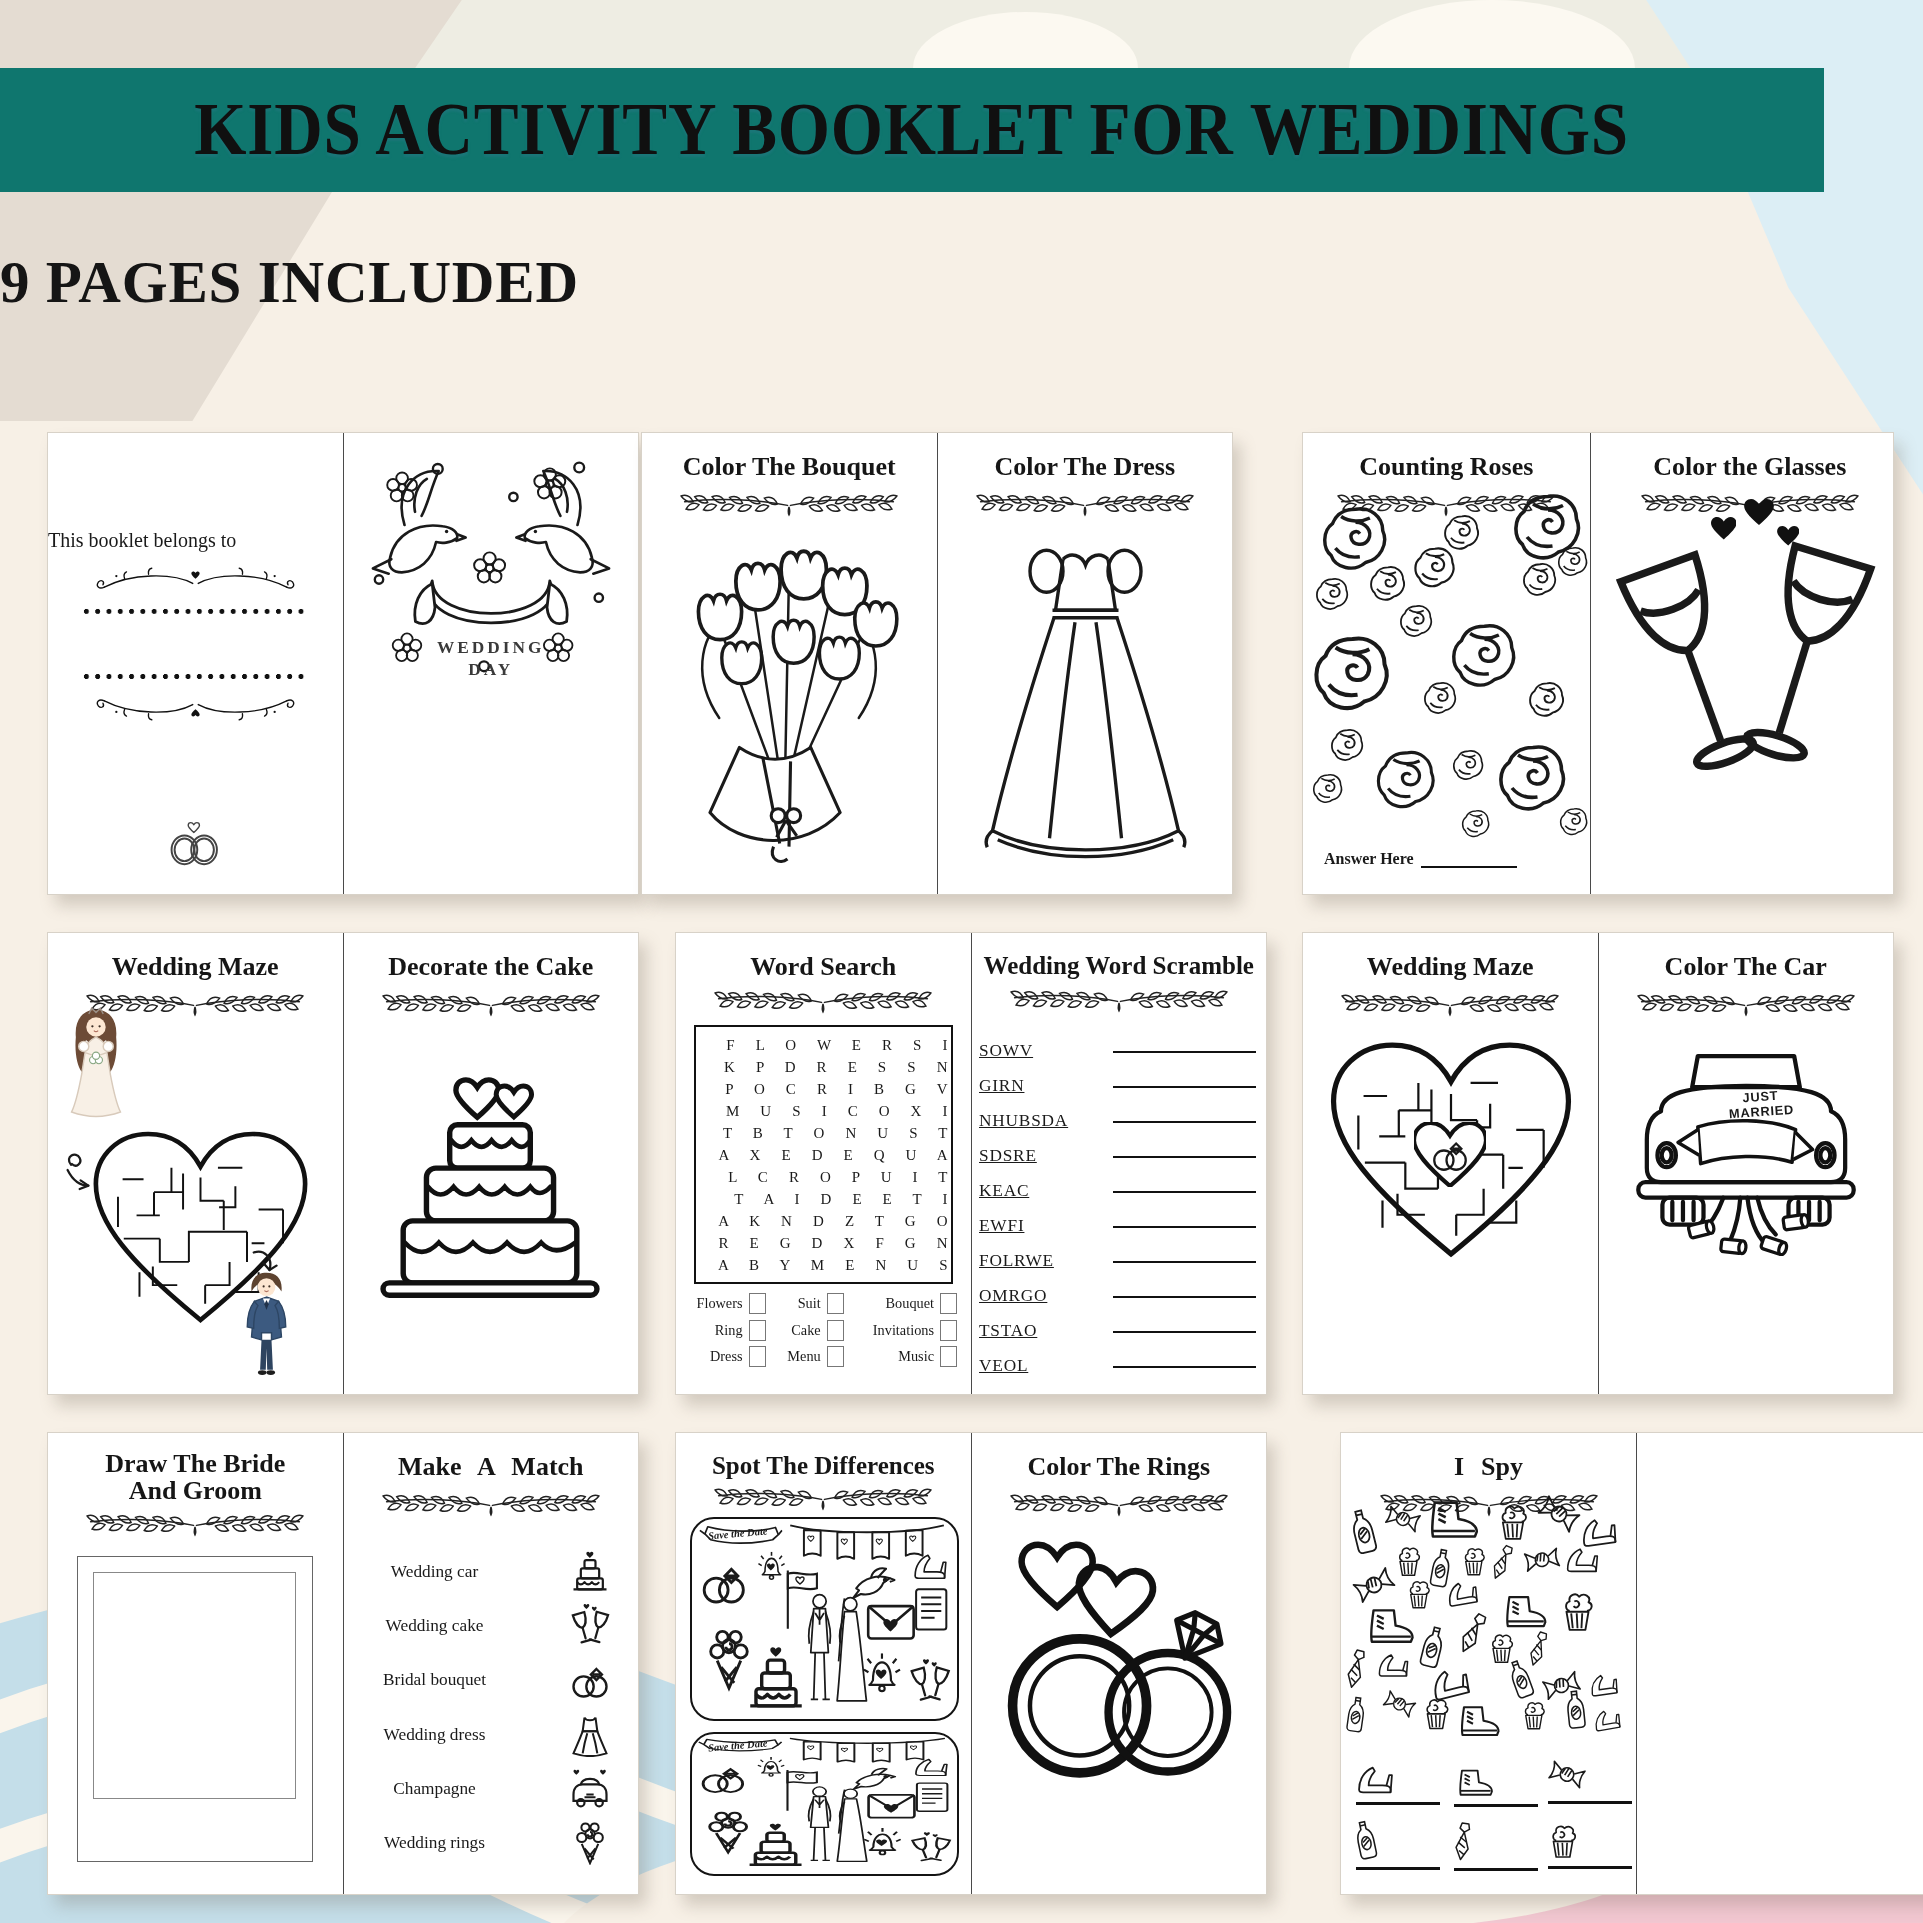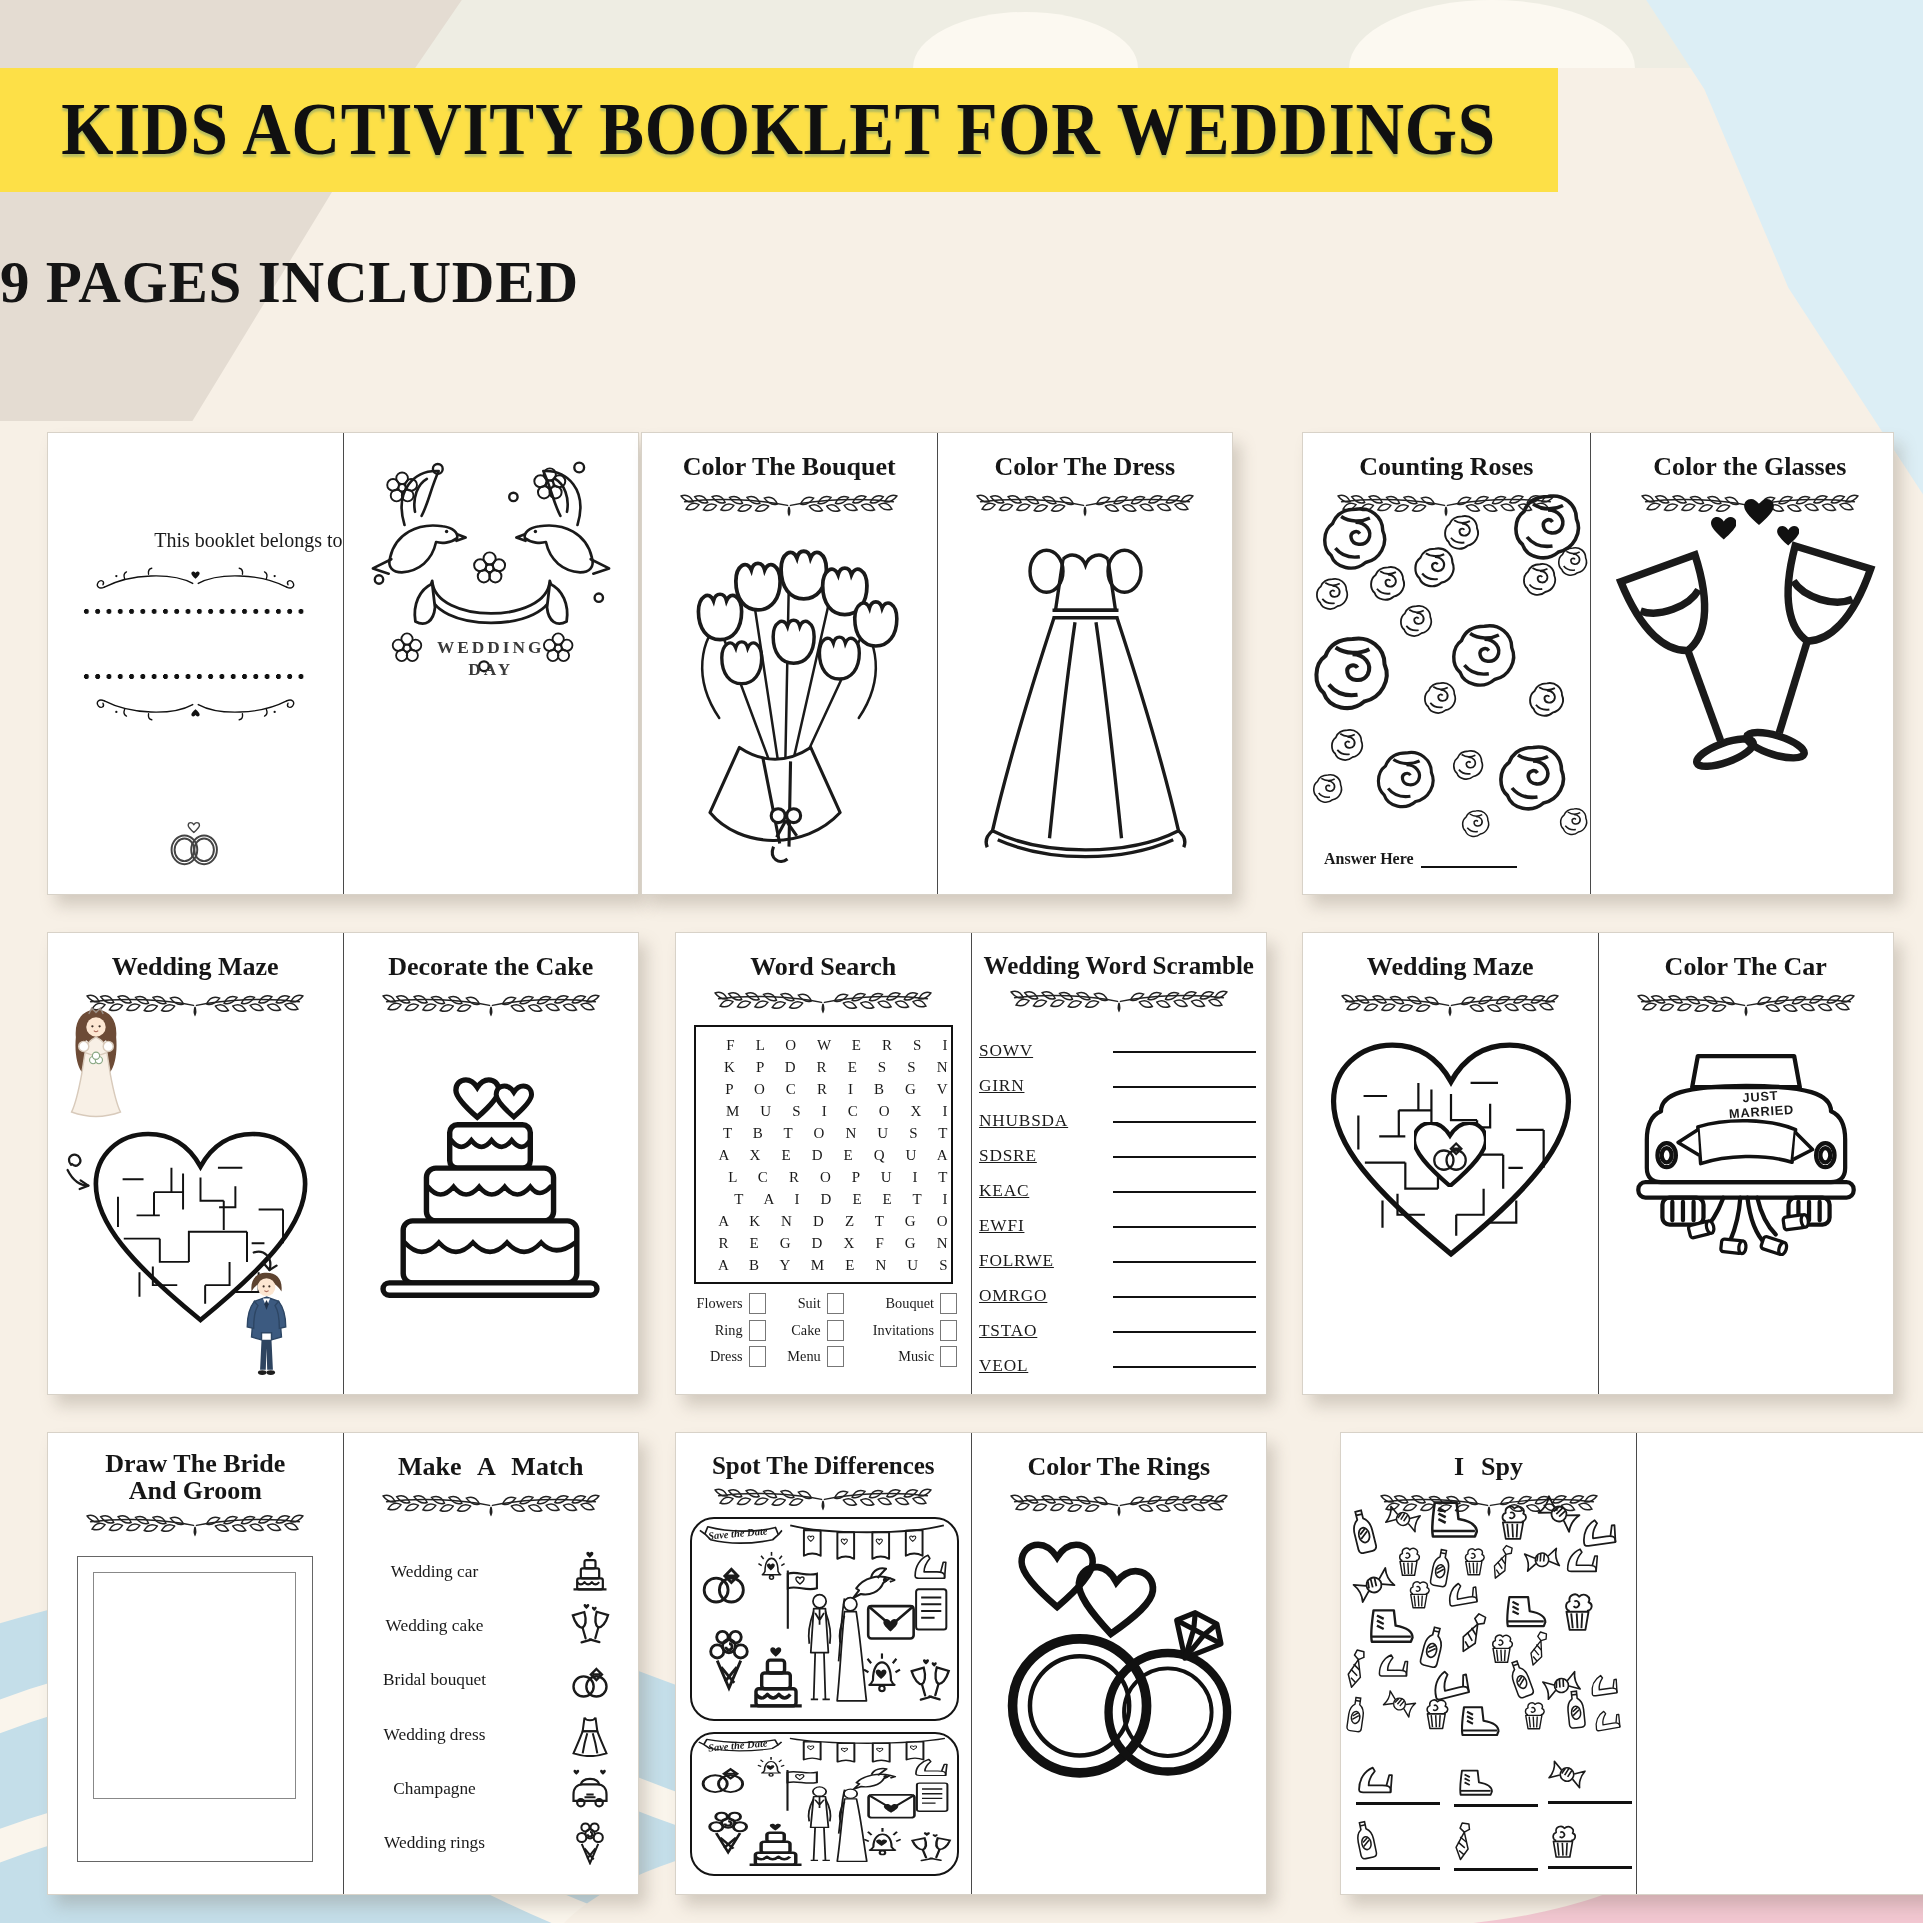--- a/index.html
+++ b/index.html
@@ -12,42 +12,42 @@
   .abs{position:absolute;}
   
   .bg-top-strip{left:0;top:0;width:1924px;height:68px;background:#eeede3;}
   .peak{background:#fcf9f1;border-radius:50% 50% 0 0/100% 100% 0 0;}
   .peak1{left:913px;top:12px;width:225px;height:56px;}
   .peak2{left:1349px;top:0;width:286px;height:68px;}
   .bg-beige{left:0;top:0;width:481px;height:421px;background:#e4dcd2;
     clip-path:polygon(0 0,96% 0,72% 40%,40% 100%,0 100%);}
   .bg-pblue{right:0;top:0;width:323px;height:496px;background:#dceef5;
     clip-path:polygon(14% 0,100% 0,100% 100%,58% 58%,32% 18%);}
-  .banner{left:0;top:68px;width:1558px;height:124px;background:#fde047;
+  .banner{left:0;top:68px;width:1824px;height:124px;background:#0f766e;
     display:flex;align-items:center;justify-content:center;}
   .banner-title{
     font-size:73px;font-weight:700;letter-spacing:0.8px;color:#101010;
     transform:scaleX(.92);white-space:nowrap;
     text-shadow:0 3px 2.3px rgba(50,120,140,.35);}
   .subtitle{left:0;top:248px;width:1924px;text-align:left;font-size:59px;
     font-weight:700;color:#151515;letter-spacing:0.8px;}
   .bottom-waves{left:0;top:1533px;width:1924px;height:391px;}
   
   .card{position:absolute;width:590px;height:461px;background:#fff;
     border:0.8px solid #d8d2c8;box-shadow:7.5px 10.5px 15px rgba(115,105,90,.28);
     display:flex;}
   .half{width:50%;height:100%;position:relative;overflow:hidden;}
   .half.hl{border-right:1.5px solid #4a4a4a;}
   .h1{margin:19.5px 6px 0;text-align:center;font-size:26px;font-weight:700;color:#161616;line-height:1.05;}
   .h1.small{font-size:25px;}
   .h1.wspace{word-spacing:10.5px;}
   .laurel{display:block;margin:6px auto 0;width:218px;height:33px;}
   svg.line{stroke:#1a1a1a;fill:none;stroke-linecap:round;stroke-linejoin:round;}
   
-  .belongs{margin-top:96px;text-align:right;font-size:20px;}
+  .belongs{margin-top:96px;text-align:left;font-size:20px;}
   .dots{height:6.8px;width:225px;margin:0 auto;
     background-image:radial-gradient(circle at 3.4px 3.4px,#111 2.3px,transparent 2.8px);
     background-size:11.3px 6.8px;background-repeat:repeat-x;}
   .flourish{display:block;width:203px;height:39px;margin:10.5px auto 6px;}
   .flourish.flip{transform:scaleY(-1);margin-top:6px;}
   .cover-rings{position:absolute;bottom:25.6px;left:50%;transform:translateX(-50%);width:65px;height:47px;}
   .cover-title{position:absolute;bottom:45px;left:50%;transform:translateX(-50%);
     width:248px;text-align:center;font-size:30px;line-height:1.15;}
   .wedday{position:absolute;top:204px;left:50%;transform:translateX(-50%);
     width:135px;text-align:center;font-size:17.3px;letter-spacing:3px;line-height:1.25;

